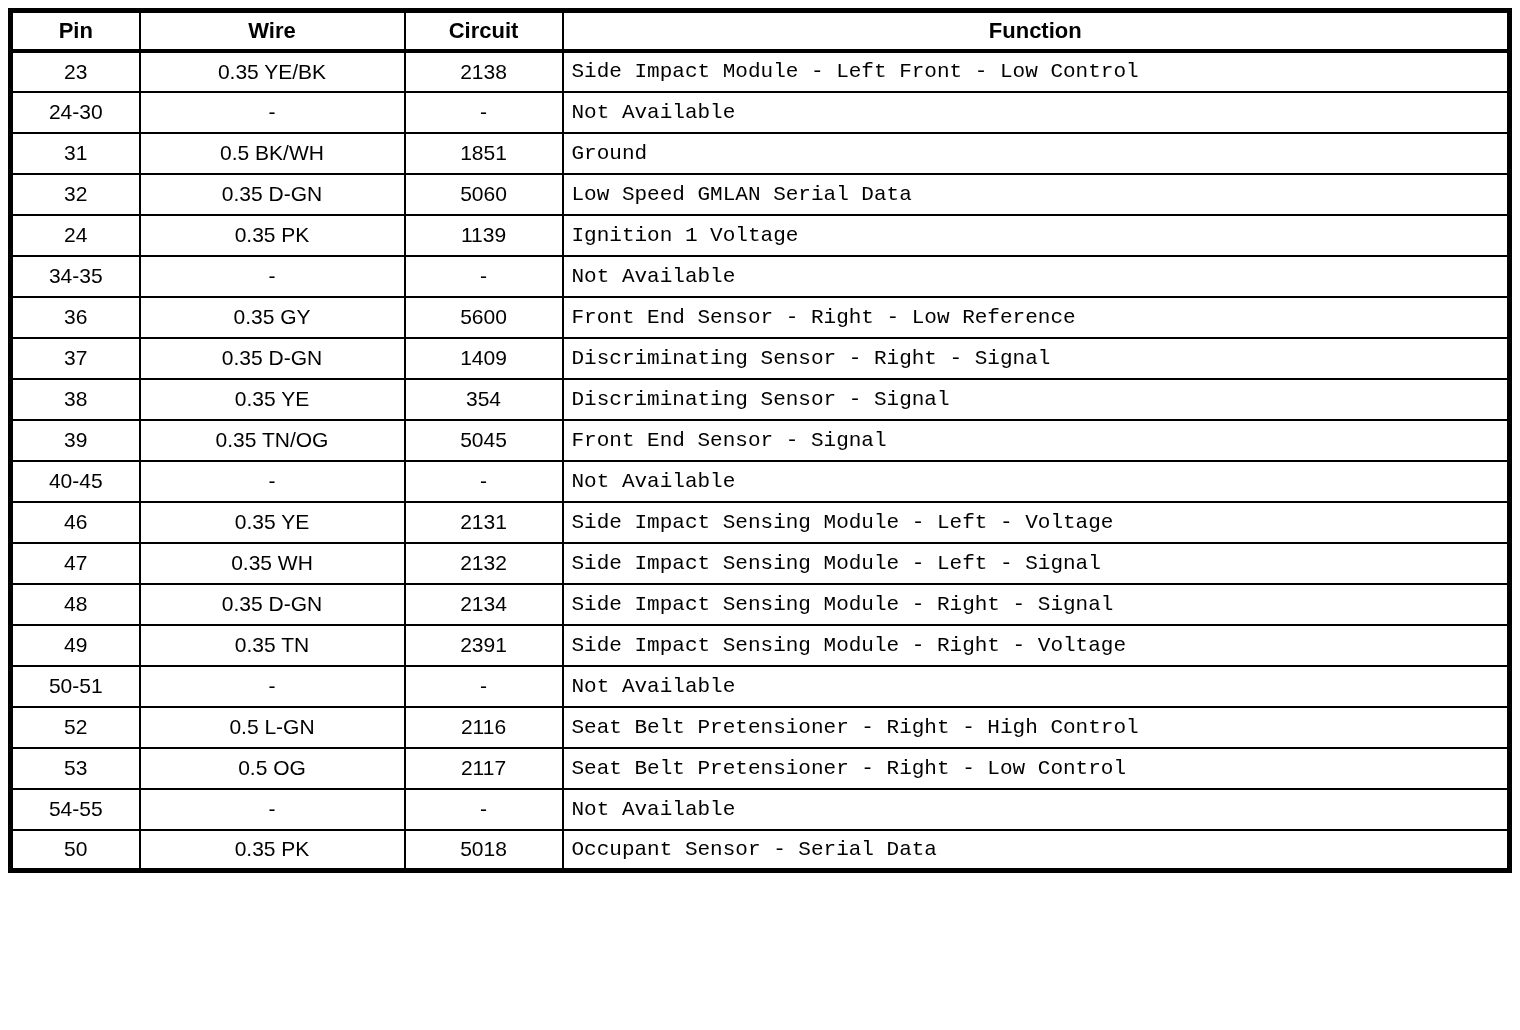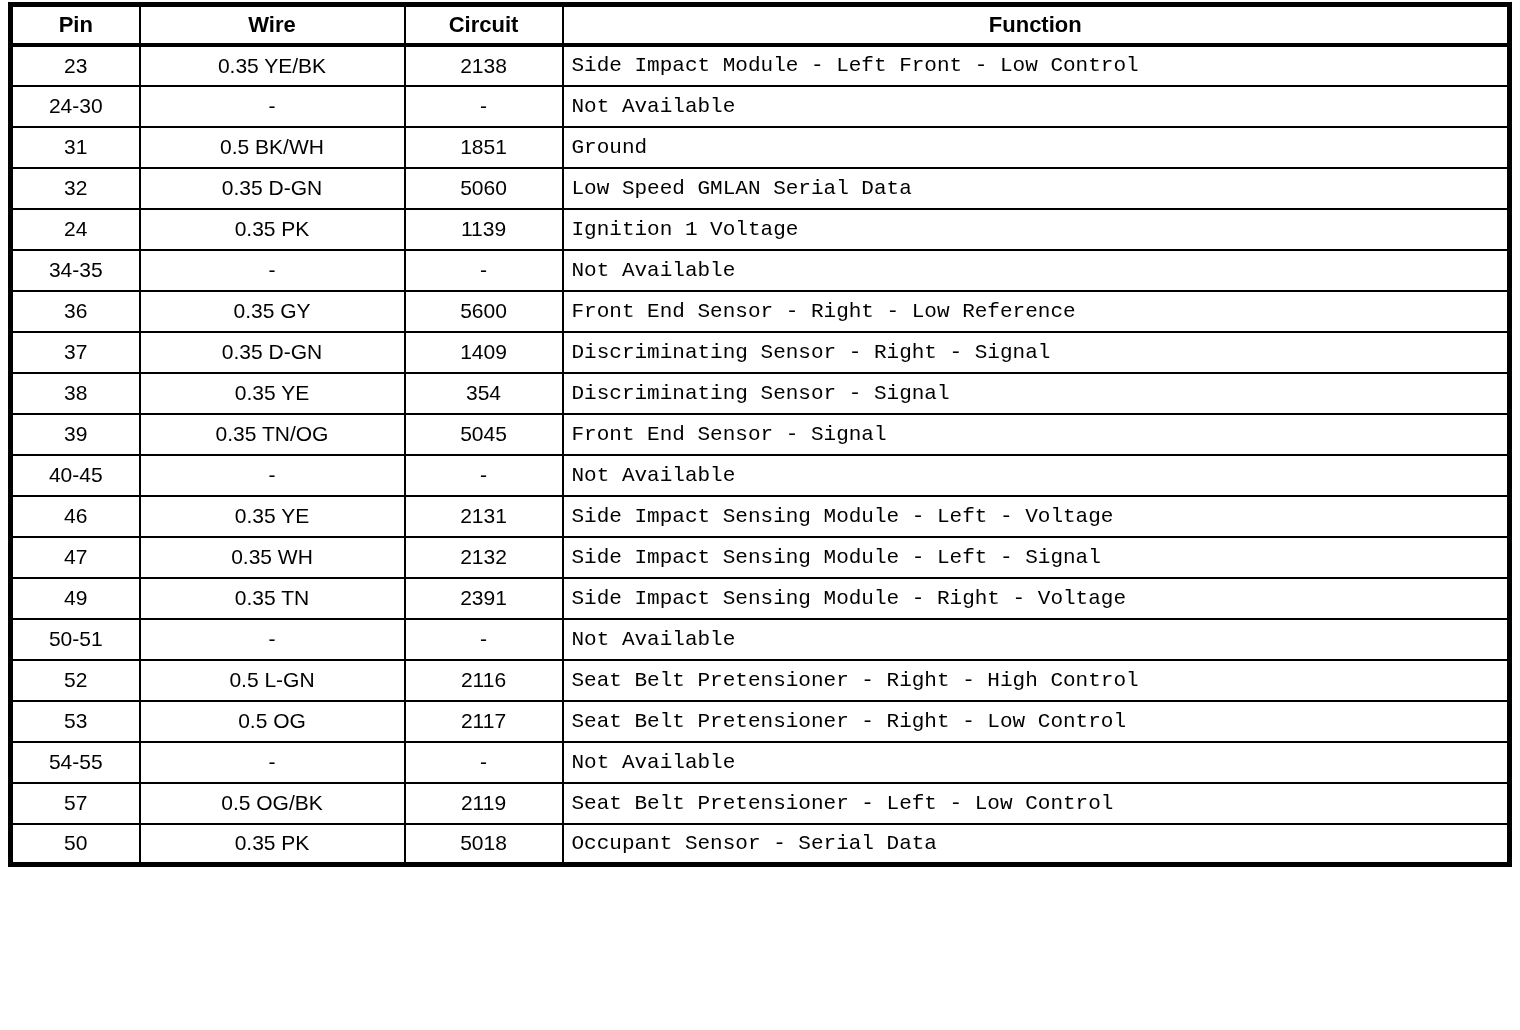--- a/index.html
+++ b/index.html
@@ -7,21 +7,21 @@
     padding: 0;
     background: #ffffff;
     width: 1520px;
     height: 1030px;
     overflow: hidden;
   }
   .page {
     width: 1520px;
     height: 1030px;
     box-sizing: border-box;
-    padding: 2px 8px;
+    padding: 8px 8px;
     font-family: "Liberation Sans", sans-serif;
     color: #000000;
   }
   table.pinout {
     border-collapse: collapse;
     width: 1504px;
     table-layout: fixed;
     border: 5px solid #000000;
   }
   table.pinout th,
@@ -149,20 +149,26 @@
           <td class="c-circuit">2131</td>
           <td class="c-function">Side Impact Sensing Module - Left - Voltage</td>
         </tr>
         <tr>
           <td class="c-pin">47</td>
           <td class="c-wire">0.35 WH</td>
           <td class="c-circuit">2132</td>
           <td class="c-function">Side Impact Sensing Module - Left - Signal</td>
         </tr>
         <tr>
+          <td class="c-pin">48</td>
+          <td class="c-wire">0.35 D-GN</td>
+          <td class="c-circuit">2134</td>
+          <td class="c-function">Side Impact Sensing Module - Right - Signal</td>
+        </tr>
+        <tr>
           <td class="c-pin">49</td>
           <td class="c-wire">0.35 TN</td>
           <td class="c-circuit">2391</td>
           <td class="c-function">Side Impact Sensing Module - Right - Voltage</td>
         </tr>
         <tr>
           <td class="c-pin">50-51</td>
           <td class="c-wire">-</td>
           <td class="c-circuit">-</td>
           <td class="c-function">Not Available</td>
@@ -177,26 +183,20 @@
           <td class="c-pin">53</td>
           <td class="c-wire">0.5 OG</td>
           <td class="c-circuit">2117</td>
           <td class="c-function">Seat Belt Pretensioner - Right - Low Control</td>
         </tr>
         <tr>
           <td class="c-pin">54-55</td>
           <td class="c-wire">-</td>
           <td class="c-circuit">-</td>
           <td class="c-function">Not Available</td>
-        </tr>
-        <tr>
-          <td class="c-pin">57</td>
-          <td class="c-wire">0.5 OG/BK</td>
-          <td class="c-circuit">2119</td>
-          <td class="c-function">Seat Belt Pretensioner - Left - Low Control</td>
         </tr>
         <tr>
           <td class="c-pin">50</td>
           <td class="c-wire">0.35 PK</td>
           <td class="c-circuit">5018</td>
           <td class="c-function">Occupant Sensor - Serial Data</td>
         </tr>
       </tbody>
   </table>
 </div>

